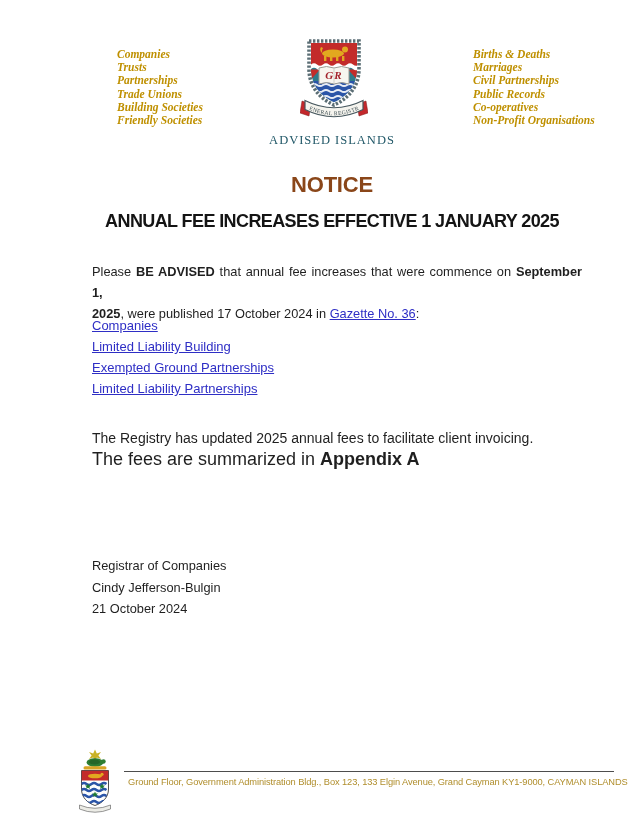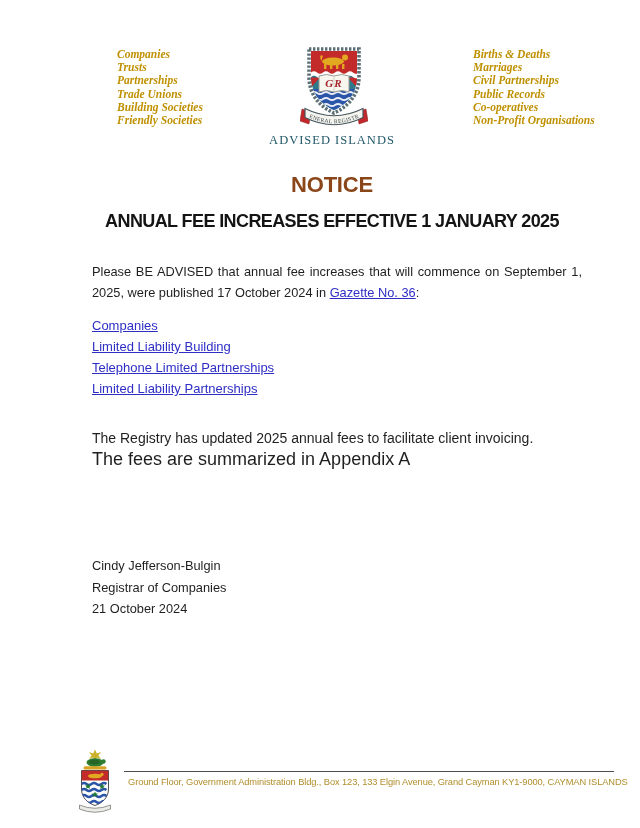--- a/index.html
+++ b/index.html
@@ -8,39 +8,39 @@
     font-family:"Liberation Sans", sans-serif; color:#1f1f1f; overflow:hidden;margin-left:12px;
   }
   
   .reg-col {
     position:absolute; top:48px;
     font-family:"Liberation Serif", serif; font-style:italic; font-weight:bold;
     font-size:11.5px; line-height:13.2px; color:#BF9000; white-space:nowrap;
   }
   .reg-col.left  { left:105px; }
   .reg-col.right { left:461px; }
-  .crest-wrap { position:absolute; left:288px; top:44px; width:68px; height:92px; }
+  .crest-wrap { position:absolute; left:288px; top:36px; width:68px; height:92px; }
   .country {
     position:absolute; left:0; right:0; top:133px; text-align:center;
     font-family:"Liberation Serif", serif; font-size:12.5px; letter-spacing:1px;
     color:#215868;
   }
   
   .notice-title {
     position:absolute; left:0; right:0; top:172px; text-align:center;
     font-size:22px; font-weight:bold; letter-spacing:-0.2px; color:#8A4619;
   }
   .notice-subtitle {
     position:absolute; left:0; right:0; top:211px; text-align:center;
     font-size:18px; font-weight:bold; letter-spacing:-0.6px; color:#141414;
   }
   
   .intro { position:absolute; left:80px; top:261px; width:490px; font-size:12.8px; line-height:21px; }
   .justify-full { text-align:justify; text-align-last:justify; }
-  .b { font-weight:normal; }
+  .b { font-weight:bold; }
   a.doclink { color:#2E2EC5; text-decoration:underline; cursor:pointer; }
   .link-list { position:absolute; left:80px; top:315px; font-size:13px; line-height:21px; }
   .link-list a { display:inline-block; }
   .para1 { position:absolute; left:80px; top:430px; font-size:14px; }
   .para2 { position:absolute; left:80px; top:449px; font-size:18px; }
   .signature { position:absolute; left:80px; top:555px; font-size:12.8px; line-height:21.5px; }
   
   .footer-rule { position:absolute; left:112px; top:771px; width:490px; border-top:1.5px solid #4d4d4d; }
   .footer-text {
     position:absolute; left:116px; top:776px; width:520px;
@@ -126,37 +126,37 @@
       </text>
     </svg>
   </div>
 
   <div class="country">ADVISED ISLANDS</div>
 
   <div class="notice-title">NOTICE</div>
   <div class="notice-subtitle">ANNUAL FEE INCREASES EFFECTIVE 1 JANUARY 2025</div>
 
   <div class="intro">
-    <div class="justify-full"><span>Please </span><span class="b">BE ADVISED</span><span> that annual fee increases that will commence on </span><span class="b">September 1,</span></div>
+    <div class="justify-full"><span>Please </span><span class="b">BE ADVISED</span><span> that annual fee increases that were commence on </span><span class="b">September 1,</span></div>
     <div><span class="b">2025</span><span>, were published 17 October 2024 in </span><a class="doclink" href="#">Gazette No. 36</a><span>:</span></div>
   </div>
 
   <div class="link-list">
     <div><a class="doclink" href="#">Companies</a></div>
     <div><a class="doclink" href="#">Limited Liability Building</a></div>
-    <div><a class="doclink" href="#">Telephone Limited Partnerships</a></div>
+    <div><a class="doclink" href="#">Exempted Ground Partnerships</a></div>
     <div><a class="doclink" href="#">Limited Liability Partnerships</a></div>
   </div>
 
   <div class="para1">The Registry has updated 2025 annual fees to facilitate client invoicing.</div>
   <div class="para2"><span>The fees are summarized in </span><span class="b">Appendix A</span></div>
 
   <div class="signature">
+    <div>Registrar of Companies</div>
     <div>Cindy Jefferson-Bulgin</div>
-    <div>Registrar of Companies</div>
     <div>21 October 2024</div>
   </div>
 
   <div class="arms-wrap">
     <svg width="38" height="68" viewBox="0 0 38 68" xmlns="http://www.w3.org/2000/svg">
       <defs>
         <clipPath id="armsClip">
           <path d="M5.5,21.5 H32.5 V40 C32.5,48.5 26.5,54 19,56.5 C11.5,54 5.5,48.5 5.5,40 Z"></path>
         </clipPath>
       </defs>

